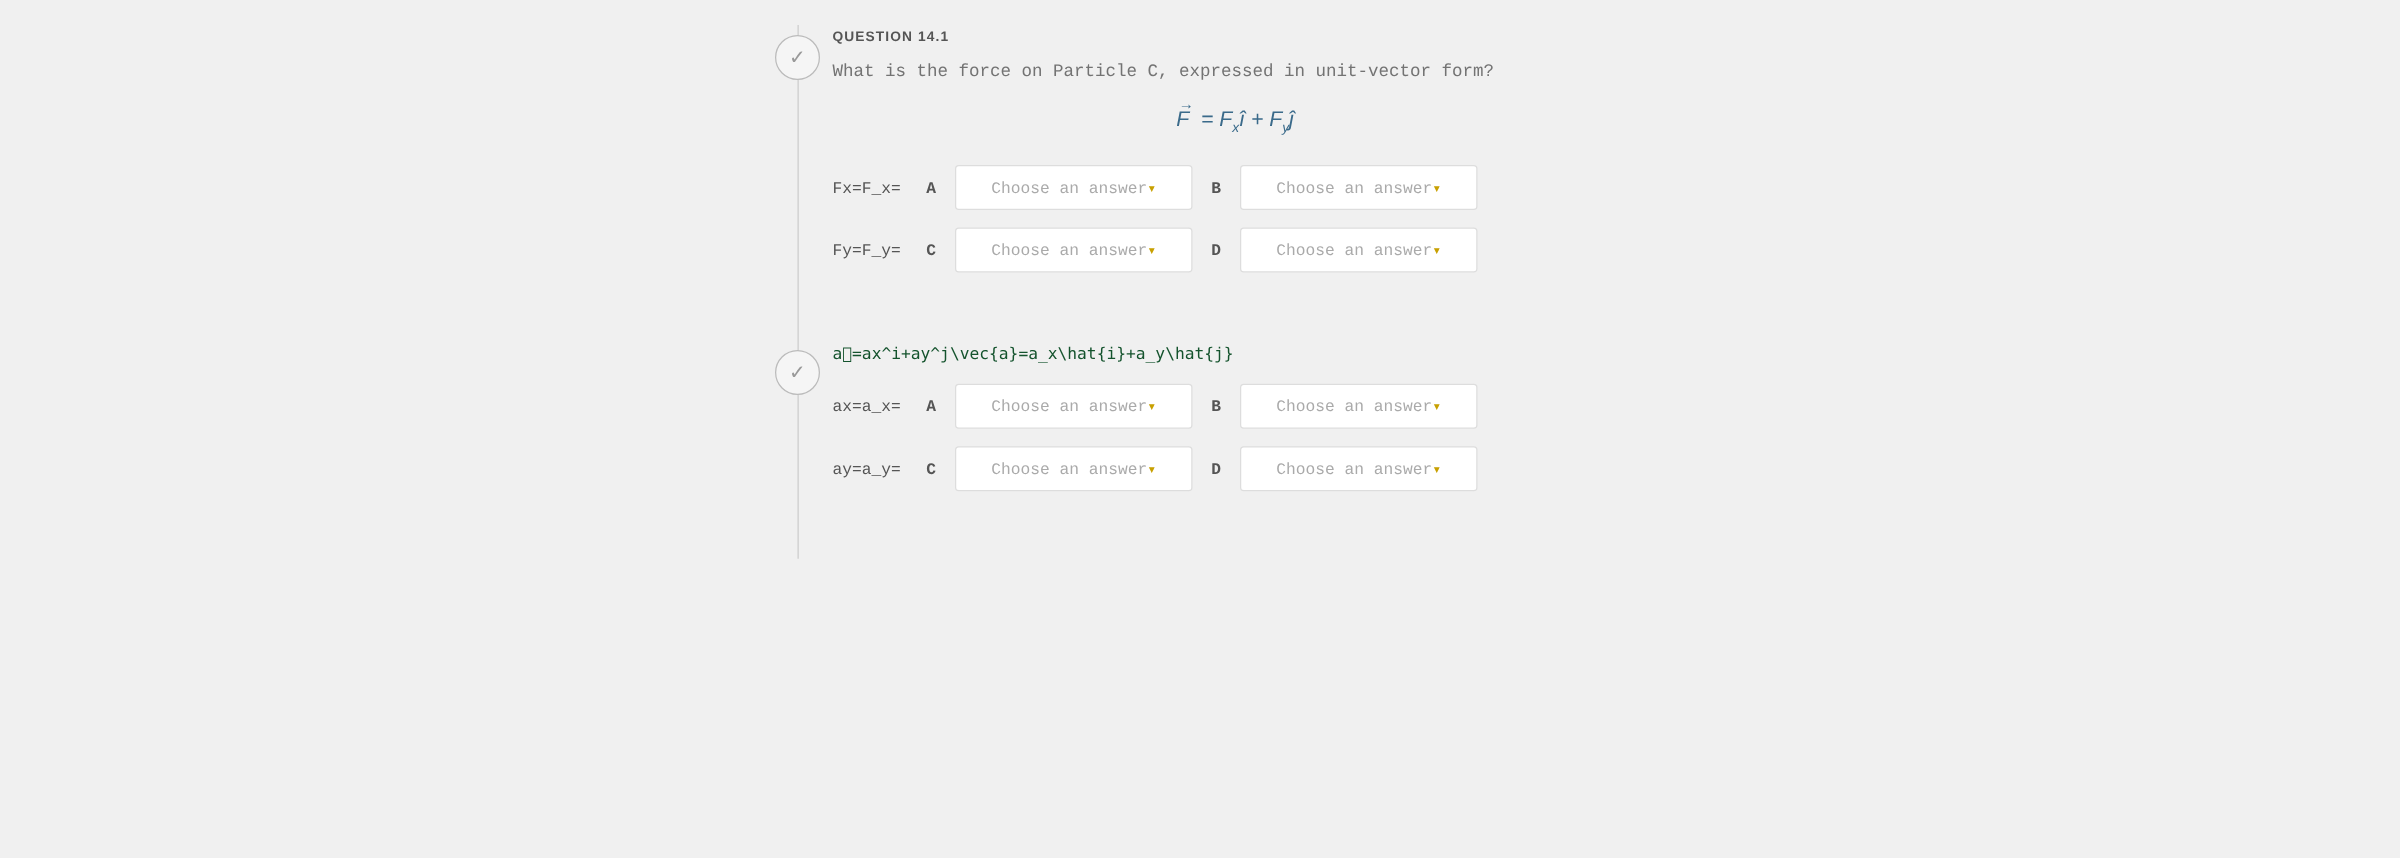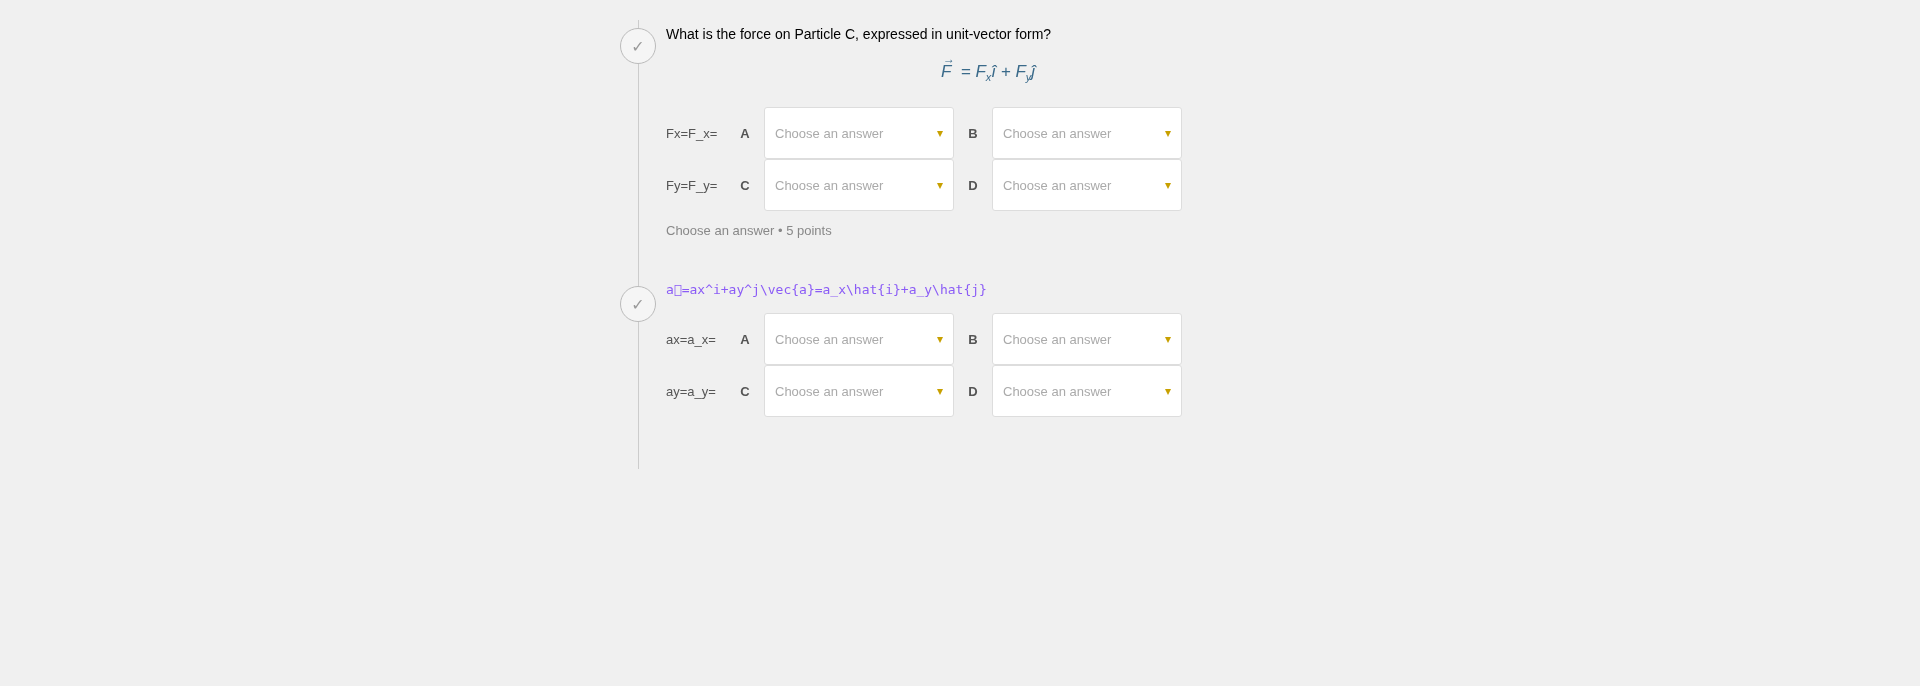--- a/index.html
+++ b/index.html
@@ -70,39 +70,42 @@
       font-size: 11px;
       font-weight: 700;
       letter-spacing: 0.08em;
       color: #555;
       margin-bottom: 12px;
       text-transform: uppercase;
     }
 
     .question-text {
       font-size: 14px;
-      color: #000000;
+      color: #737373;
       margin-bottom: 16px;
       line-height: 1.5;
+      font-family: Liberation Mono, monospace;
     }
 
     .formula-container {
       text-align: center;
       margin-bottom: 24px;
       font-size: 18px;
       color: #3a6a8a;
     }
 
     .answer-rows {
       margin-bottom: 12px;
     }
 
     .answer-row {
       display: flex;
       align-items: center;
+      margin-bottom: 14px;
+      font-family: Liberation Mono, monospace;
     }
 
     .row-label {
       font-size: 13px;
       color: #555;
       width: 70px;
       flex-shrink: 0;
     }
 
     .answer-pair {
@@ -115,27 +118,27 @@
       font-size: 13px;
       font-weight: 600;
       color: #555;
       width: 18px;
       text-align: center;
       flex-shrink: 0;
     }
 
     .dropdown {
       width: 190px;
-      height: 52px;
+      height: 36px;
       border: 1px solid #ddd;
       border-radius: 3px;
       background: #fff;
       display: flex;
       align-items: center;
-      justify-content: space-between;
+      justify-content: center;
       padding: 0 10px;
       cursor: pointer;
       position: relative;
     }
 
     .dropdown-text {
       font-size: 13px;
       color: #aaa;
     }
 
@@ -145,21 +148,21 @@
     }
 
     .points-note {
       font-size: 13px;
       color: #888;
       margin-top: 4px;
     }
 
     .formula-raw {
       font-size: 13px;
-      color: #8b5cf6;
+      color: #14532d;
       margin-bottom: 16px;
       font-family: monospace;
     }
 
     
     .math-formula {
       font-size: 17px;
       color: #3a6a8a;
       font-style: italic;
     }
@@ -171,20 +174,21 @@
   <div class="content-area">
     <div class="timeline-line"></div>
 
     <div class="question-block">
       <div class="timeline-node">
         <div class="check-circle">
           <span>✓</span>
         </div>
       </div>
       <div class="question-content">
+        <div class="question-label">QUESTION 14.1</div>
         <div class="question-text">What is the force on Particle C, expressed in unit-vector form?</div>
 
         <div class="formula-container">
           <span class="math-formula">
             <i style="position:relative; display:inline-block;">
               <span style="position:absolute; top:-10px; left:2px; font-size:12px; font-style:normal;">→</span>
               F
             </i>
             &nbsp;=&nbsp;F<sub style="font-size:11px;">x</sub><i>î</i>&nbsp;+&nbsp;F<sub style="font-size:11px;">y</sub><i>ĵ</i>
           </span>
@@ -218,21 +222,20 @@
               </div>
               <span class="letter-badge">D</span>
               <div class="dropdown">
                 <span class="dropdown-text">Choose an answer</span>
                 <span class="dropdown-arrow">▾</span>
               </div>
             </div>
           </div>
         </div>
 
-        <div class="points-note">Choose an answer • 5 points</div>
       </div>
     </div>
 
     <div class="question-block">
       <div class="timeline-node">
         <div class="check-circle">
           <span>✓</span>
         </div>
       </div>
       <div class="question-content">

